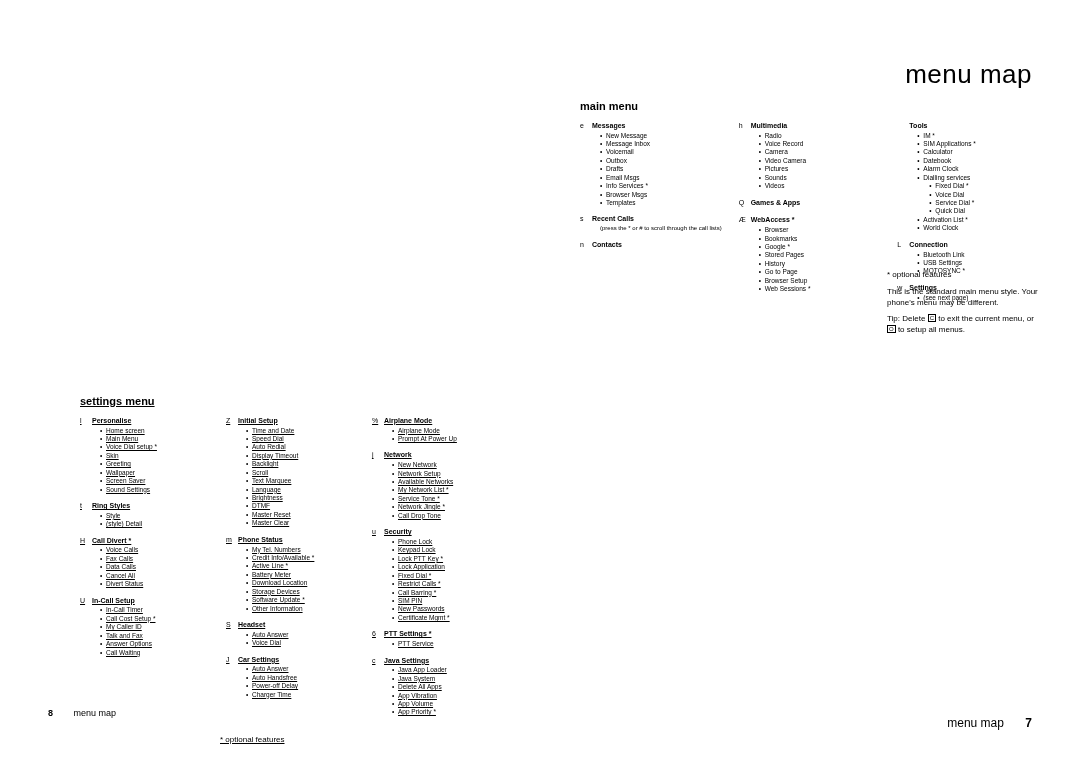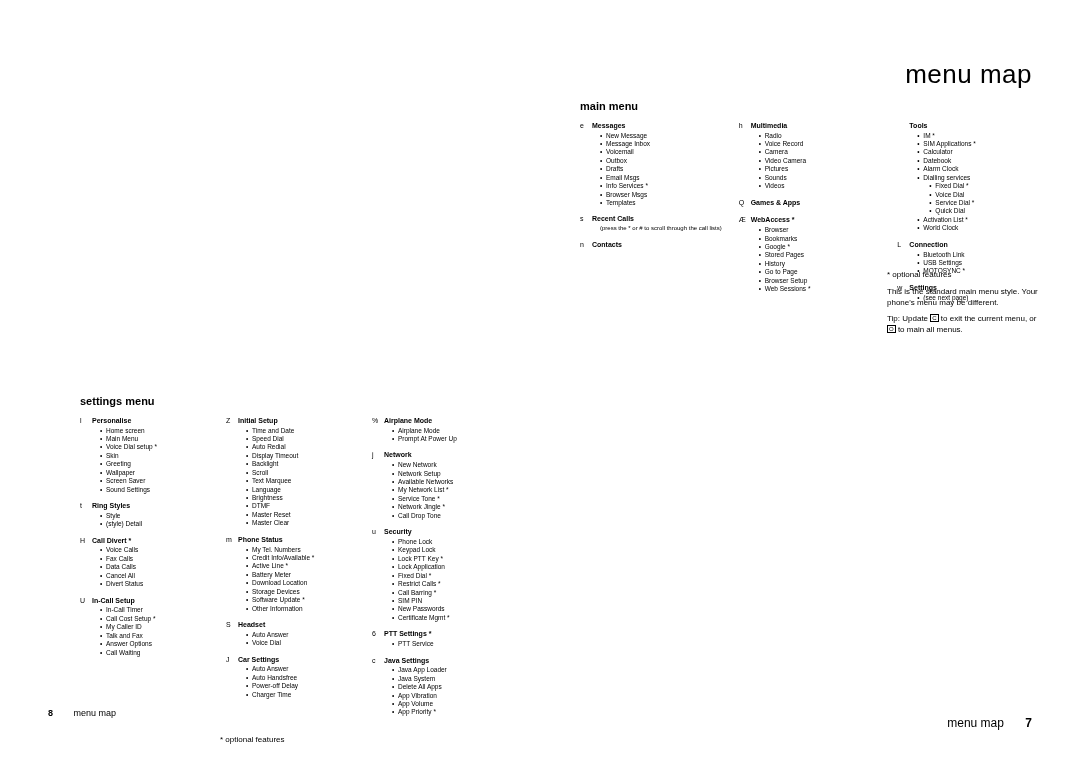--- a/index.html
+++ b/index.html
@@ -124,20 +124,21 @@
     bottom: 44px;
     left: 48px;
     font-size: 9px;
   }
   .footer-left .pn { font-weight: 700; margin-right: 18px; }
   .settings-block {
     position: absolute;
     top: 395px;
     left: 80px;
     right: 40px;
+    text-decoration: underline;
   }
   .settings-block .cols { gap: 18px; }
   .opt-note {
     font-size: 8px;
     margin-top: 10px;
   }
   .parenthetical {
     display: block;
     font-size: 6px;
     padding-left: 8px;
@@ -466,21 +467,21 @@
           </div>
         </div>
     </div>
 
     <div class="right-notes">
       <p>* optional features</p>
       <p>
         <span>This is the standard main menu style. </span><span class="bold">Your phone's menu may be different.</span>
       </p>
       <p>
-        <span class="bold">Tip: </span><span>Update </span><span class="keybox">C</span><span> to exit the current menu, or </span><span class="keybox">O</span><span> to main all menus.</span>
+        <span class="bold">Tip: </span><span>Delete </span><span class="keybox">C</span><span> to exit the current menu, or </span><span class="keybox">O</span><span> to setup all menus.</span>
       </p>
     </div>
 
     <div class="footer-right">
       <span>menu map</span>
       <span class="pn">7</span>
     </div>
   </div>
 </div>
 

